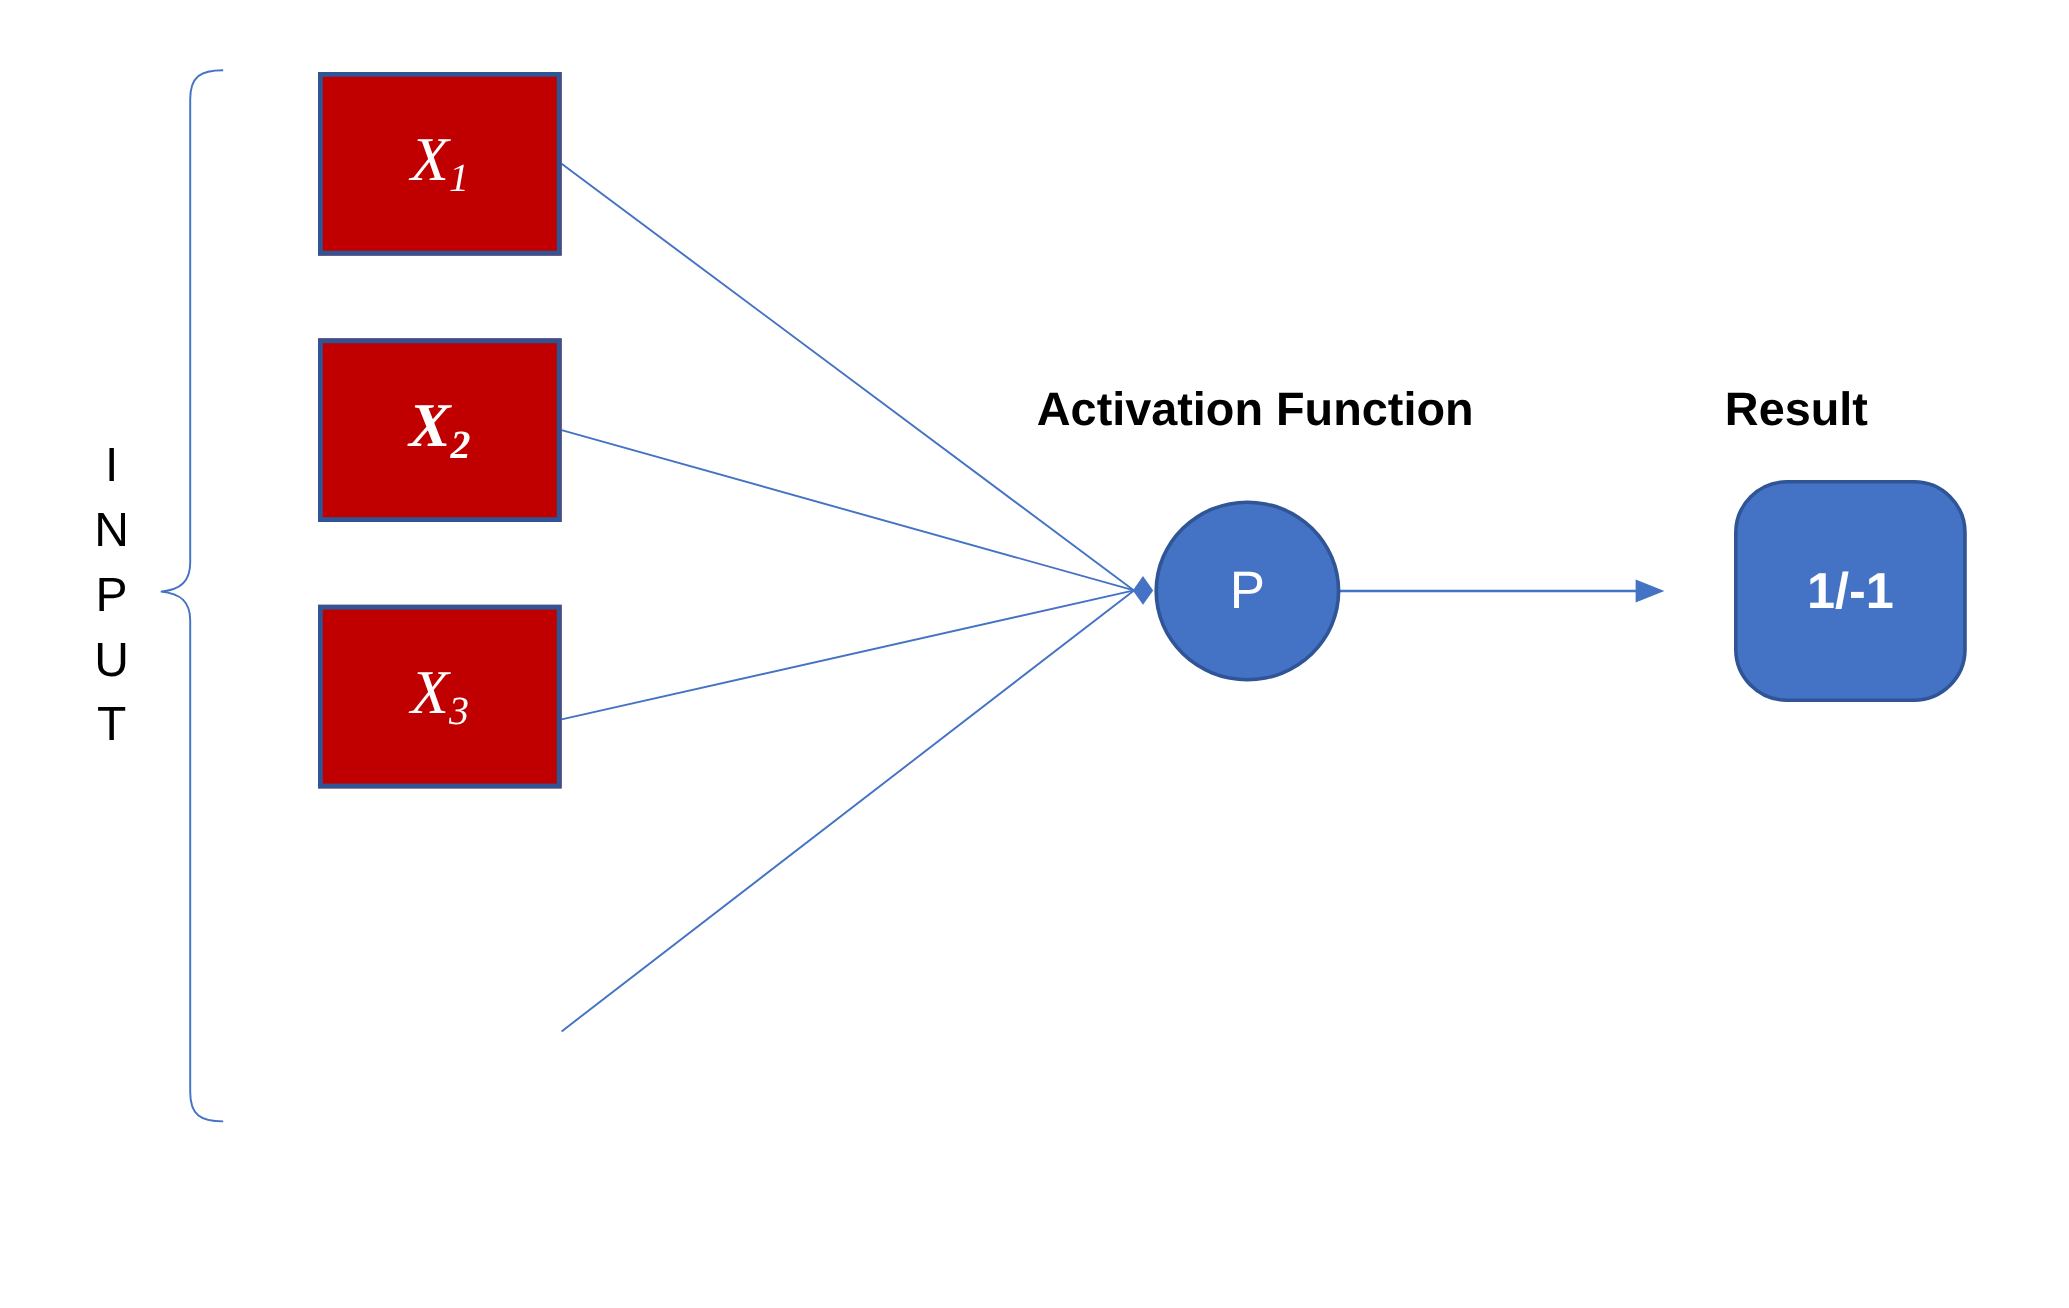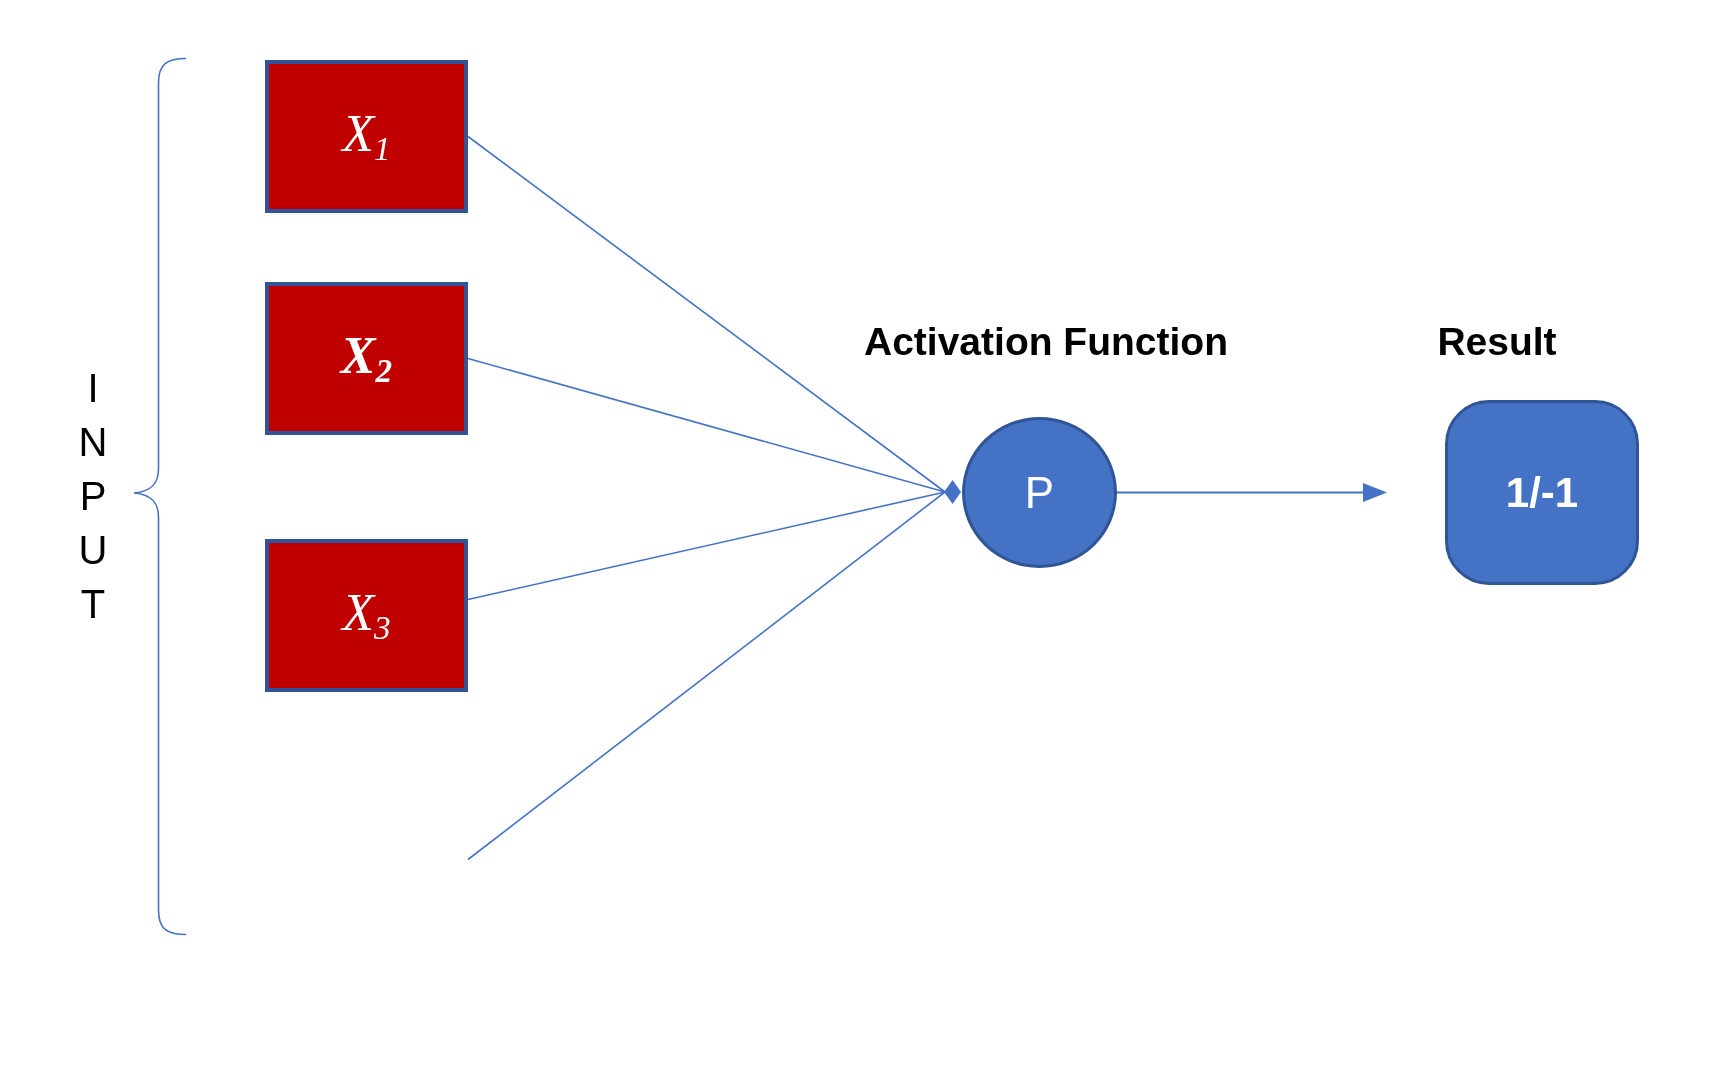--- a/index.html
+++ b/index.html
@@ -55,21 +55,21 @@
     font-style: italic;
     font-size: 52px;
     line-height: 1;
   }
   .input-box-label .nsub {
     font-size: 0.64em;
     vertical-align: -0.28em;
   }
   .box-x1 { left: 265px; top: 60px; }
   .box-x2 { left: 265px; top: 282px; font-weight: bold; }
-  .box-x3 { left: 265px; top: 539px; }
+  .box-x3 { left: 265px; top: 504px; }
   .box-x4 { left: 265px; top: 783px; }
   
   .activation-node {
     position: absolute;
     left: 962px;
     top: 417px;
     width: 155px;
     height: 151px;
     box-sizing: border-box;
     background: #4472C4;

